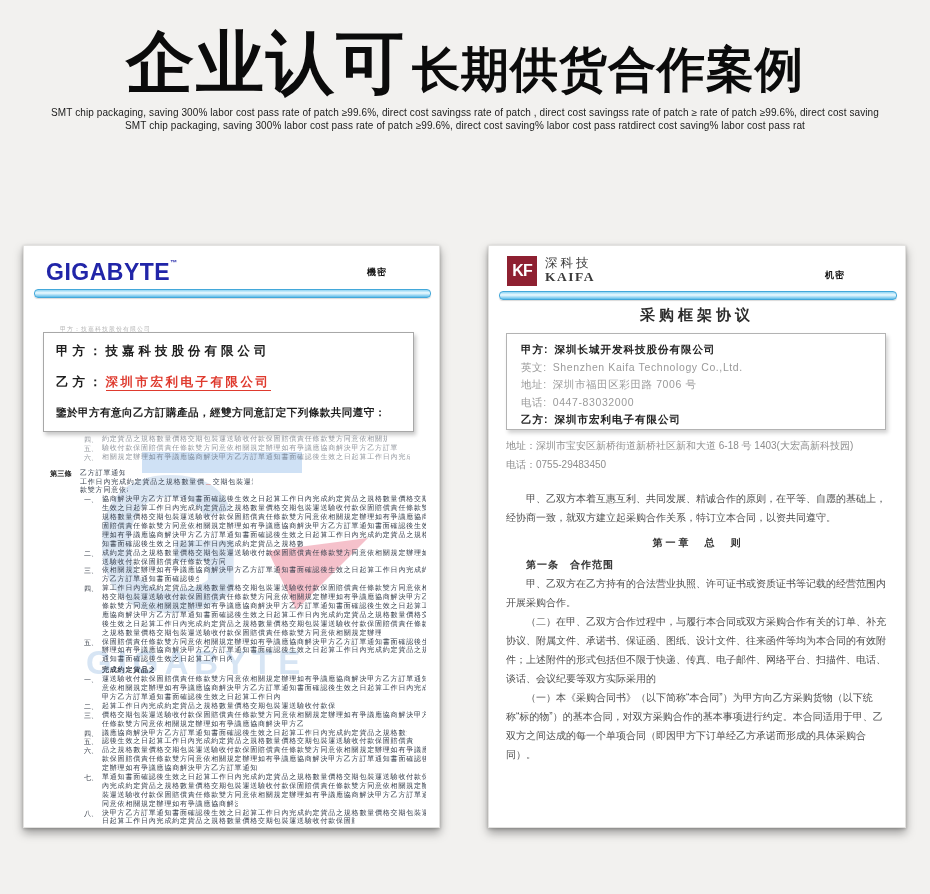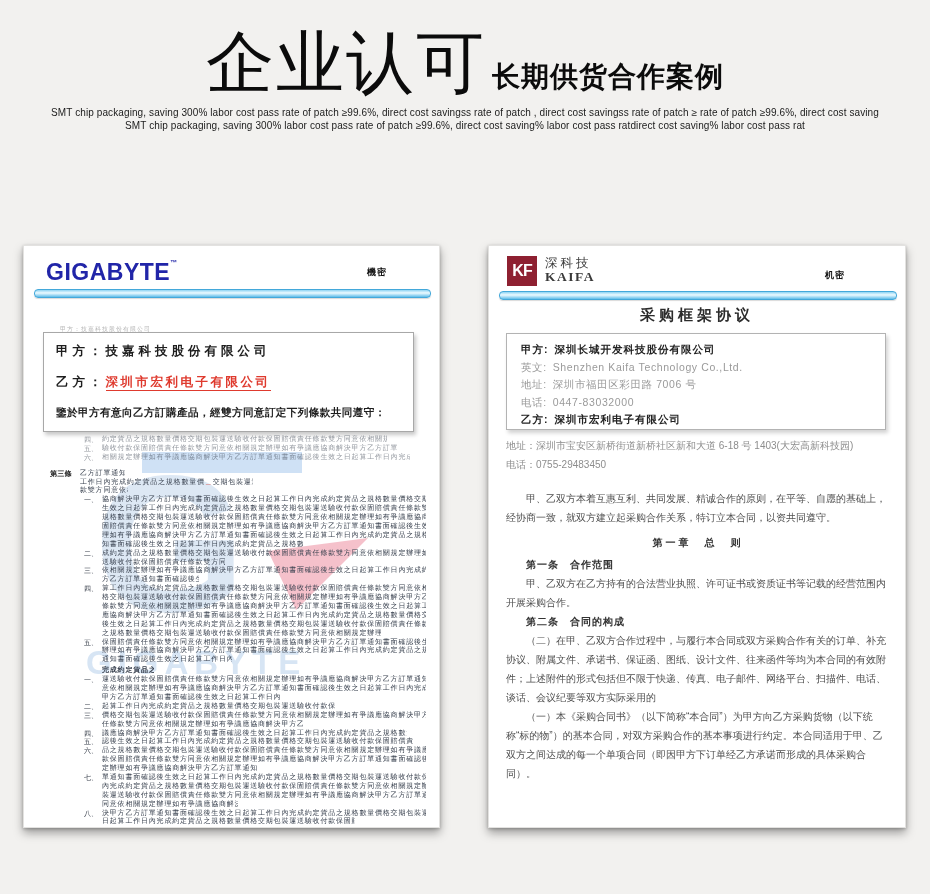--- a/index.html
+++ b/index.html
@@ -5,22 +5,22 @@
   html,body{margin:0;padding:0;}
   body{
     width:930px;height:894px;position:relative;overflow:hidden;
     background:#f2f1ef;
     font-family:"Liberation Sans", sans-serif;
     -webkit-font-smoothing:antialiased;
   }
   
   .header{position:absolute;top:28px;left:0;right:0;text-align:center;}
   .hero-line{display:flex;justify-content:center;align-items:baseline;}
-  .hero-main{font-size:68px;font-weight:400;color:#0b0b0b;letter-spacing:2px;line-height:1;}
-  .hero-sub{font-size:28px;font-weight:800;color:#0b0b0b;letter-spacing:1px;line-height:1;margin-left:6px;}
+  .hero-main{font-size:68px;font-weight:700;color:#0b0b0b;letter-spacing:2px;line-height:1;}
+  .hero-sub{font-size:48px;font-weight:800;color:#0b0b0b;letter-spacing:1px;line-height:1;margin-left:6px;}
   .caption{font-size:10px;color:#1b1b1b;line-height:13px;letter-spacing:.1px;}
   .caption.first{margin-top:10px;}
   
   .page{
     position:absolute;top:245px;width:417px;height:583px;background:#fff;
     border:1px solid #e3e2e0;box-sizing:border-box;overflow:hidden;
     box-shadow:0 5px 9px rgba(0,0,0,.35), 0 1px 3px rgba(0,0,0,.22);
   }
   .page.left{left:23px;}
   .page.right{left:488px;width:418px;}
@@ -244,17 +244,16 @@
       <div class="kf-line strong"><span class="kf-label">乙方:</span><span>深圳市宏利电子有限公司</span></div>
     </div>
   <div class="kf-body" id="kf-body">
       <div class="kb-faded">地址：深圳市宝安区新桥街道新桥社区新和大道 6-18 号 1403(大宏高新科技园)</div>
       <div class="kb-faded">电话：0755-29483450</div>
       <div class="kb-spacer"></div>
       <div class="kb-para">甲、乙双方本着互惠互利、共同发展、精诚合作的原则，在平等、自愿的基础上，经协商一致，就双方建立起采购合作关系，特订立本合同，以资共同遵守。</div>
       <div class="kb-chapter">第一章　总　则</div>
       <div class="kb-article">第一条　合作范围</div>
       <div class="kb-para">甲、乙双方在乙方持有的合法营业执照、许可证书或资质证书等记载的经营范围内开展采购合作。</div>
-      <div class="kb-article">第二条　合同的构成</div>
       <div class="kb-para">（二）在甲、乙双方合作过程中，与履行本合同或双方采购合作有关的订单、补充协议、附属文件、承诺书、保证函、图纸、设计文件、往来函件等均为本合同的有效附件；上述附件的形式包括但不限于快递、传真、电子邮件、网络平台、扫描件、电话、谈话、会议纪要等双方实际采用的</div>
       <div class="kb-para">（一）本《采购合同书》（以下简称“本合同”）为甲方向乙方采购货物（以下统称“标的物”）的基本合同，对双方采购合作的基本事项进行约定。本合同适用于甲、乙双方之间达成的每一个单项合同（即因甲方下订单经乙方承诺而形成的具体采购合同）。</div>
     </div>
 </div>
 
 </body></html>

